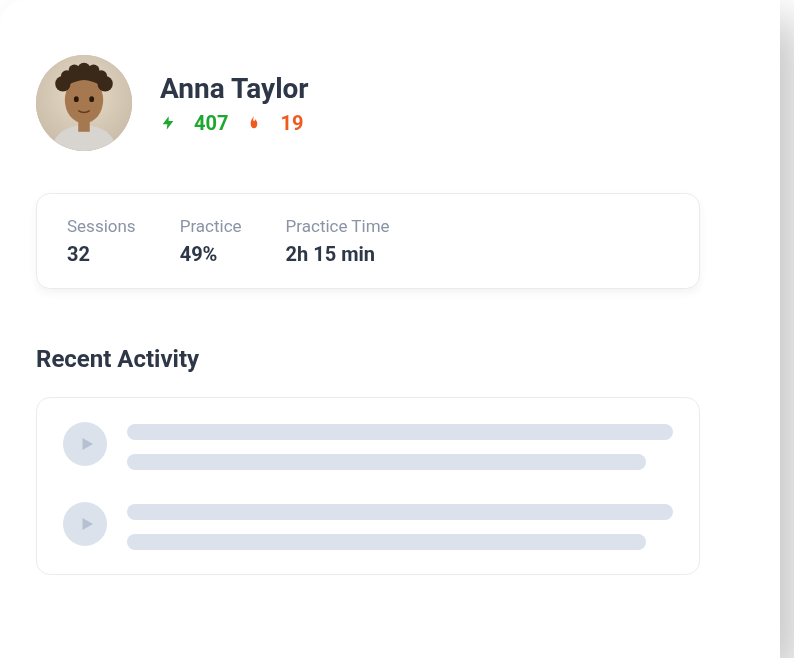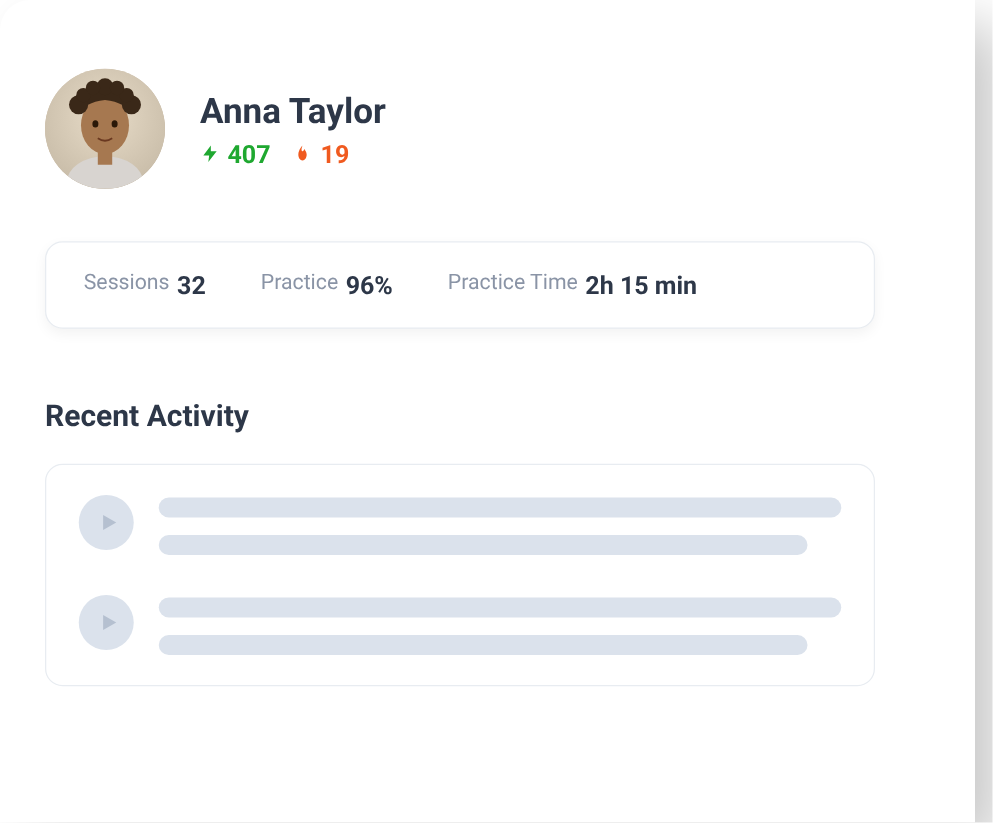--- a/index.html
+++ b/index.html
@@ -54,21 +54,21 @@
       color: #2d3748;
     }
     .profile-stats {
       display: flex;
       align-items: center;
       gap: 18px;
     }
     .stat-item {
       display: flex;
       align-items: center;
-      gap: 6px;
+      gap: 18px;
       font-size: 20px;
       font-weight: 700;
     }
     .stat-points {
       color: #1fa830;
     }
     .stat-streak {
       color: #f05a1f;
     }
     .bolt-icon {
@@ -85,20 +85,21 @@
       border-radius: 14px;
       box-shadow: 0 4px 10px rgba(0,0,0,0.05);
       padding: 22px 30px;
       display: flex;
       gap: 44px;
       margin-right: 80px;
       margin-bottom: 56px;
     }
     .metric {
       display: flex;
+      flex-direction: column;
       gap: 6px;
     }
     .metric-label {
       font-size: 17px;
       color: #8a94a6;
       font-weight: 400;
     }
     .metric-value {
       font-size: 20px;
       font-weight: 700;
@@ -208,21 +209,21 @@
     </div>
   </div>
 
   <div class="metrics-card">
     <div class="metric">
       <div class="metric-label">Sessions</div>
       <div class="metric-value">32</div>
     </div>
     <div class="metric">
       <div class="metric-label">Practice</div>
-      <div class="metric-value">96%</div>
+      <div class="metric-value">49%</div>
     </div>
     <div class="metric">
       <div class="metric-label">Practice Time</div>
       <div class="metric-value">2h 15 min</div>
     </div>
   </div>
 
   <div class="section-title">Recent Activity</div>
 
   <div class="activity-card">

